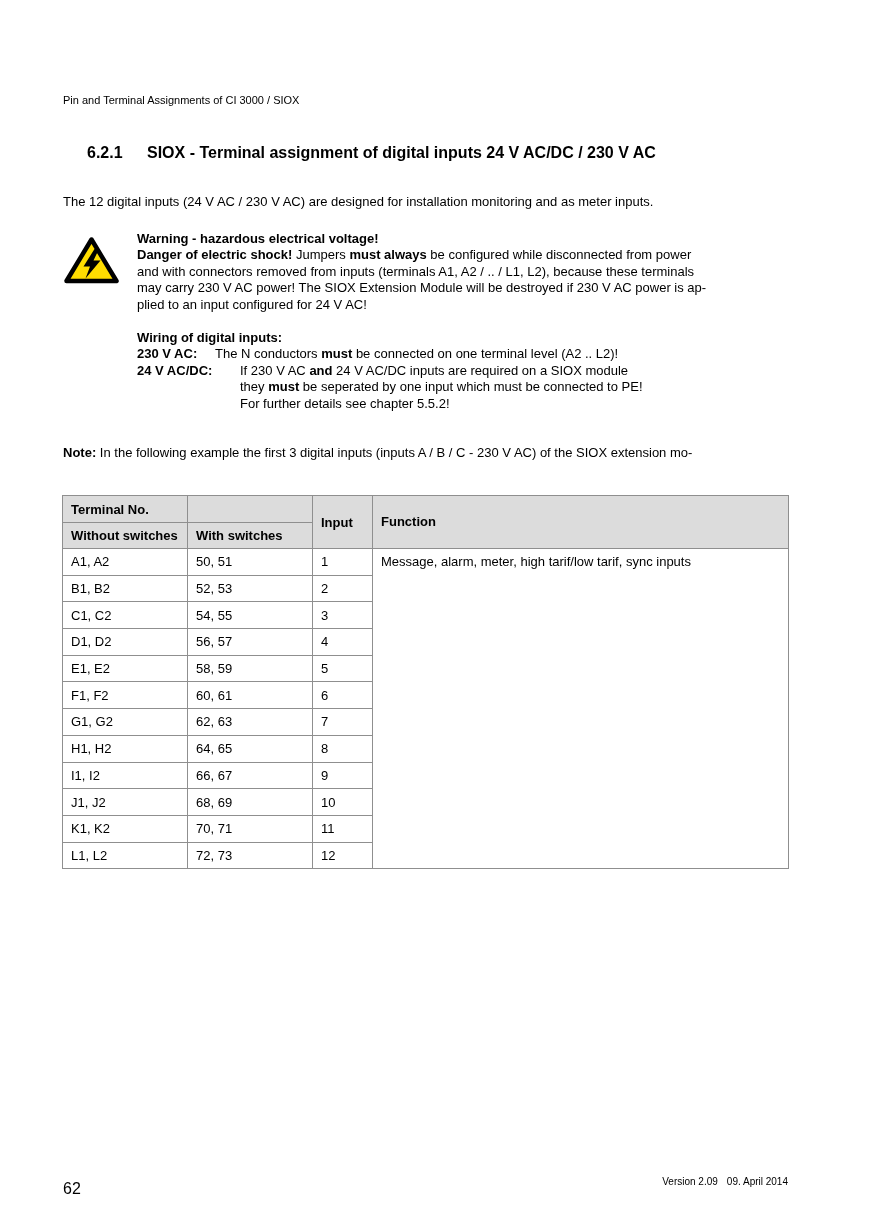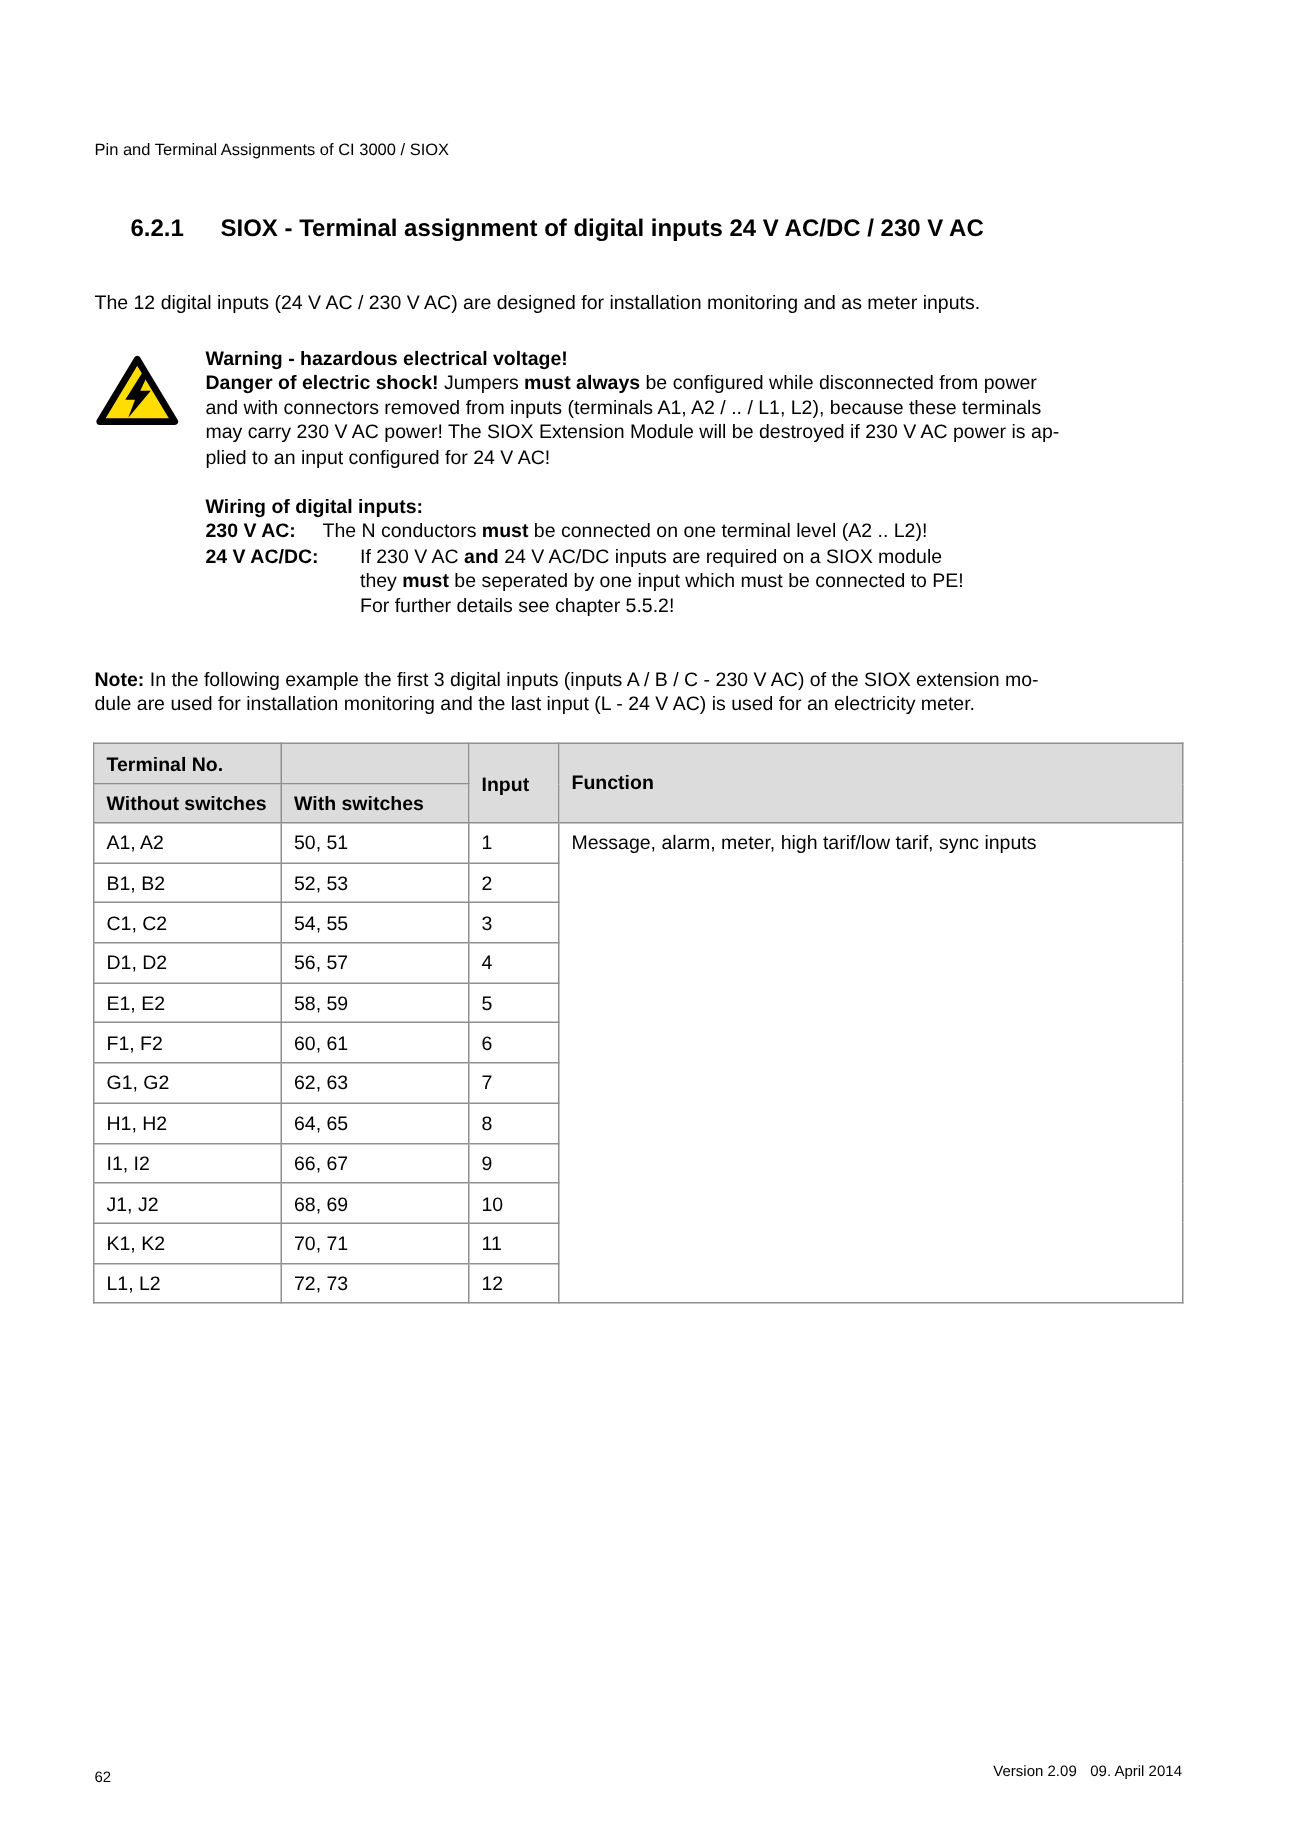--- a/index.html
+++ b/index.html
@@ -28,21 +28,21 @@
   .tbl th,.tbl td{
     border:1px solid var(--tbl-border,#8f8f8f);
     padding:0 2px 0 8px;text-align:left;vertical-align:middle;
     overflow:hidden;white-space:nowrap;
   }
   .tbl thead th{background:var(--tbl-header-bg,#dcdcdc);font-weight:bold;}
   .tbl thead tr:first-child th{height:26px;}
   .tbl thead tr:last-child th{height:25px;}
   .tbl tbody td{height:25.7px;margin-left:19px;}
   .tbl td.fn-cell{vertical-align:top;padding-top:5px;white-space:normal;}
-  .footer-left{position:absolute;left:63px;top:1180px;font-size:10px;}
+  .footer-left{position:absolute;left:63px;top:1180px;font-size:16px;}
   .footer-right{position:absolute;right:82px;top:1176px;font-size:10px;white-space:nowrap;}
   .footer-right .date{margin-left:9px;}
 </style>
 </head>
 <body>
 
 <div class="page">
 
   <div class="running-header">Pin and Terminal Assignments of CI 3000 / SIOX</div>
 
@@ -70,21 +70,20 @@
   <div class="wiring">
       <div class="rich-line"><span class="b">Wiring of digital inputs:</span></div>
       <div class="rich-line w230"><span class="b seg-label">230 V AC:</span><span>The N conductors </span><span class="b">must</span><span> be connected on one terminal level (A2 .. L2)!</span></div>
       <div class="rich-line w24"><span class="b seg-label">24 V AC/DC:</span><span>If 230 V AC </span><span class="b">and</span><span> 24 V AC/DC inputs are required on a SIOX module</span></div>
       <div class="rich-line indent"><span>they </span><span class="b">must</span><span> be seperated by one input which must be connected to PE!</span></div>
       <div class="rich-line indent"><span>For further details see chapter 5.5.2!</span></div>
     </div>
 
   <div class="note">
       <div class="rich-line"><span class="b">Note:</span><span> In the following example the first 3 digital inputs (inputs A / B / C - 230 V AC) of the SIOX extension mo-</span></div>
-      <div class="rich-line"><span>dule are used for installation monitoring and the last input (L - 24 V AC) is used for an electricity meter.</span></div>
     </div>
 
   <table class="tbl">
     <colgroup>
       <col style="width:125px">
         <col style="width:125px">
         <col style="width:60px">
         <col style="width:416px">
     </colgroup>
     <thead>

